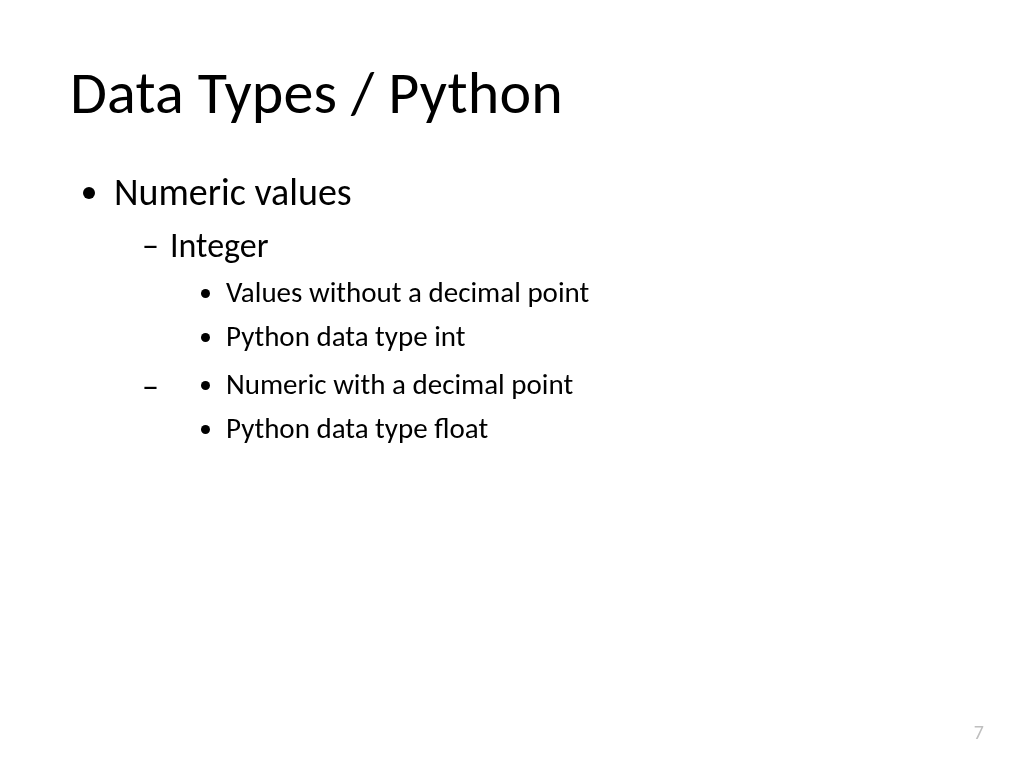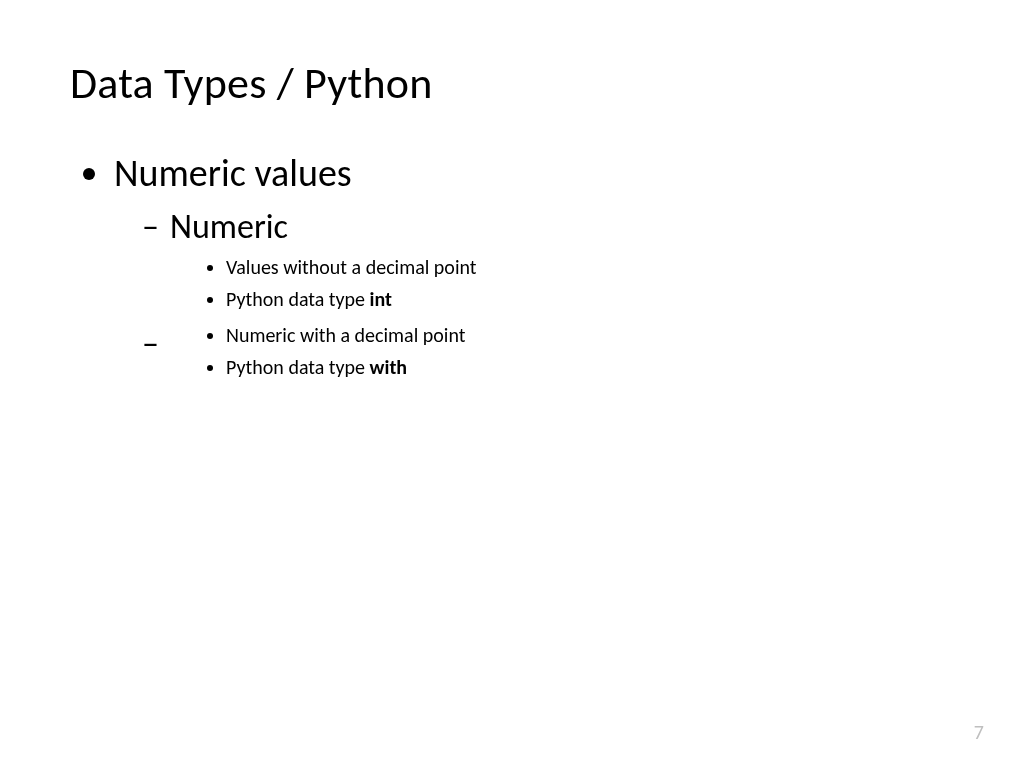--- a/index.html
+++ b/index.html
@@ -1,56 +1,56 @@
 <!DOCTYPE html>
 <html><head>
 <meta charset="utf-8">
 <style>
   * { margin: 0; padding: 0; box-sizing: border-box; }
   html, body { width: 1024px; height: 768px; background: #fff; font-family: Calibri, "Segoe UI", Arial, sans-serif; color: #000; }
   .slide { width: 1024px; height: 768px; position: relative; padding: 56px 70px 40px 70px; }
-  .title { font-size: 44px; font-weight: 400; letter-spacing: 0.2px; margin-bottom: 40px; }
+  .title { font-size: 60px; font-weight: 400; letter-spacing: 0.2px; margin-bottom: 40px; }
   ul.level1 { list-style: disc; padding-left: 44px; margin-top: 30px; }
   ul.level1 > li { font-size: 38px; margin-bottom: 10px; }
   ul.level2 { list-style: none; padding-left: 28px; margin-top: 10px; }
   ul.level2 > li { font-size: 34px; margin-bottom: 8px; position: relative; padding-left: 28px; }
   ul.level2 > li::before { content: "–"; position: absolute; left: 0; top: 0; }
   ul.level3 { list-style: disc; padding-left: 56px; margin-top: 8px; margin-bottom: 12px; }
-  ul.level3 > li { font-size: 20px; margin-bottom: 8px; }
-  .bold { font-weight: 700; text-align: right; }
+  ul.level3 > li { font-size: 29px; margin-bottom: 8px; }
+  .bold { font-weight: 400; text-align: right; }
   .pagenum { position: absolute; right: 40px; bottom: 24px; font-size: 20px; color: #bfbfbf; }
 </style>
 </head>
 <body>
 
 <div class="slide">
   <h1 class="title">Data Types / Python</h1>
 
   <ul class="level1">
     <li>
       <span>Numeric values</span>
       <ul class="level2">
         <li>
-          <span>Numeric</span>
+          <span>Integer</span>
           <ul class="level3">
             <li>
               <span>Values without a decimal point</span>
             </li>
             <li>
               <span>Python data type </span><span class="bold">int</span>
             </li>
           </ul>
         </li>
         <li>
           <ul class="level3">
             <li>
               <span>Numeric with a decimal point</span>
             </li>
             <li>
-              <span>Python data type </span><span class="bold">with</span>
+              <span>Python data type </span><span class="bold">float</span>
             </li>
           </ul>
         </li>
       </ul>
     </li>
   </ul>
 
   <div class="pagenum">7</div>
 </div>
 

